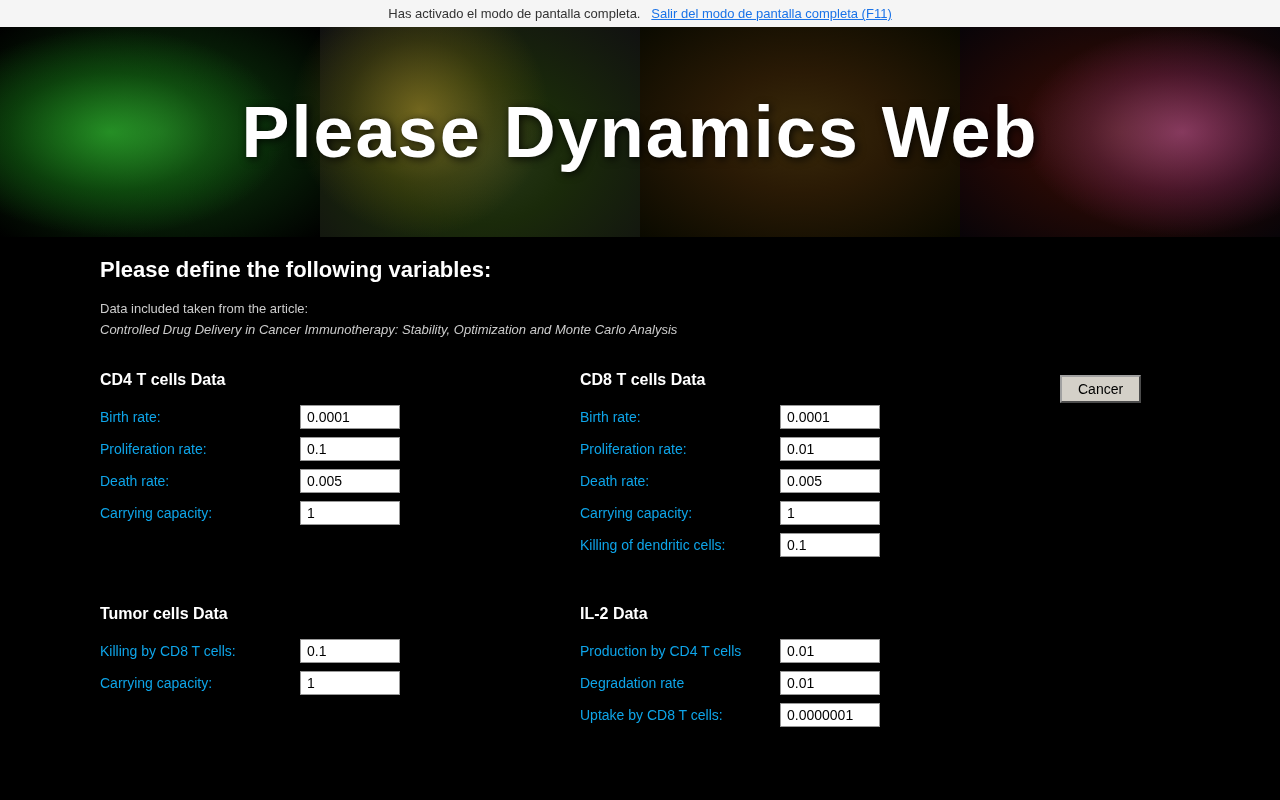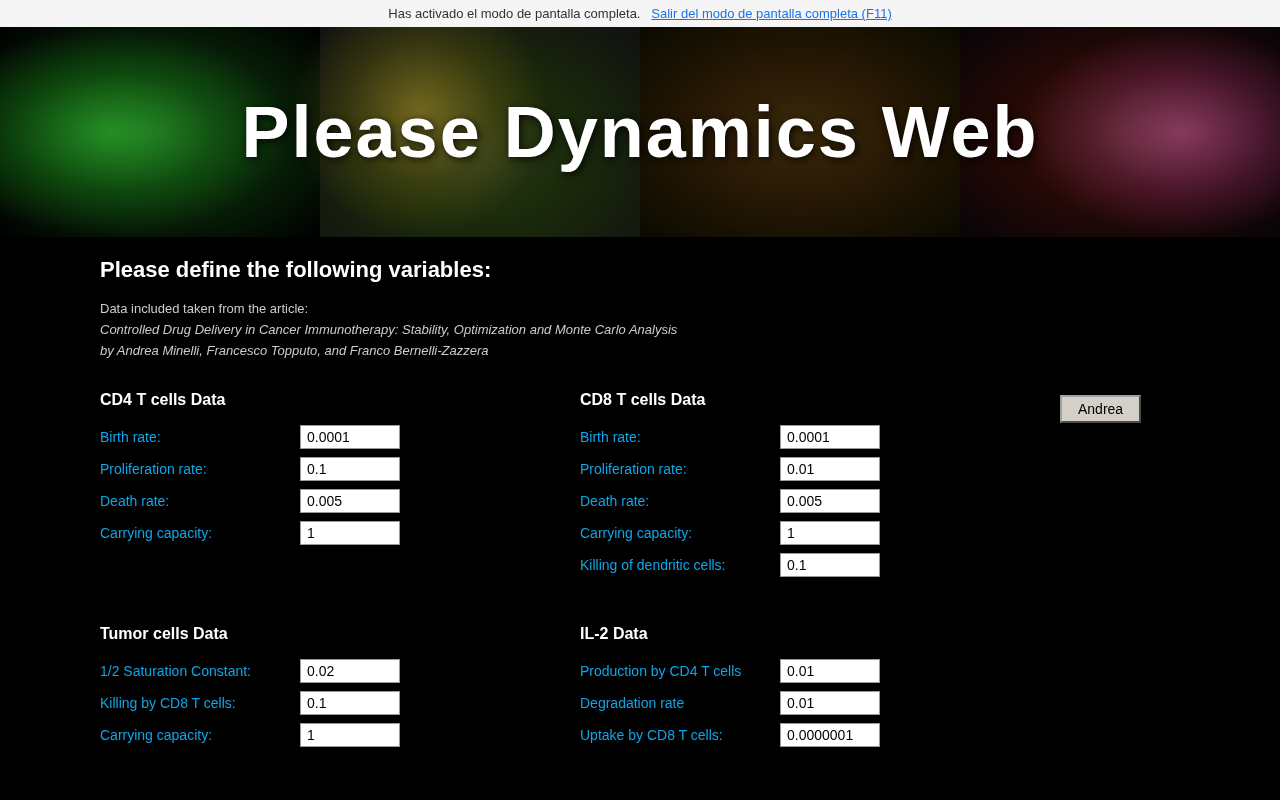--- a/index.html
+++ b/index.html
@@ -186,21 +186,20 @@
   <h1 class="hero-title">Please Dynamics Web</h1>
 </div>
 
 <div class="main-content">
 
   <h2 class="section-heading">Please define the following variables:</h2>
 
   <div class="article-info">
     <span>Data included taken from the article:</span><br>
     <em>Controlled Drug Delivery in Cancer Immunotherapy: Stability, Optimization and Monte Carlo Analysis</em><br>
-    <em>by Andrea Minelli, Francesco Topputo, and Franco Bernelli-Zazzera</em>
   </div>
 
   <div class="data-sections">
 
     <div class="data-column">
       <div class="data-section-title">CD4 T cells Data</div>
 
       <div class="field-group">
         <label class="field-label">Birth rate:</label>
         <input type="text" class="field-input" value="0.0001" style="">
@@ -238,35 +237,31 @@
         <label class="field-label">Carrying capacity:</label>
         <input type="text" class="field-input" value="1" style="">
       </div>
       <div class="field-group">
         <label class="field-label">Killing of dendritic cells:</label>
         <input type="text" class="field-input" value="0.1" style="">
       </div>
     </div>
 
     <div class="submit-column">
-      <button class="submit-btn">Andrea</button>
+      <button class="submit-btn">Cancer</button>
     </div>
 
   </div>
 
   <div class="bottom-sections">
 
     <div class="data-column">
       <div class="data-section-title">Tumor cells Data</div>
 
       <div class="field-group">
-        <label class="field-label">1/2 Saturation Constant:</label>
-        <input type="text" class="field-input" value="0.02" style="">
-      </div>
-      <div class="field-group">
         <label class="field-label">Killing by CD8 T cells:</label>
         <input type="text" class="field-input" value="0.1" style="">
       </div>
       <div class="field-group">
         <label class="field-label">Carrying capacity:</label>
         <input type="text" class="field-input" value="1" style="">
       </div>
     </div>
 
     <div class="data-column-right">

